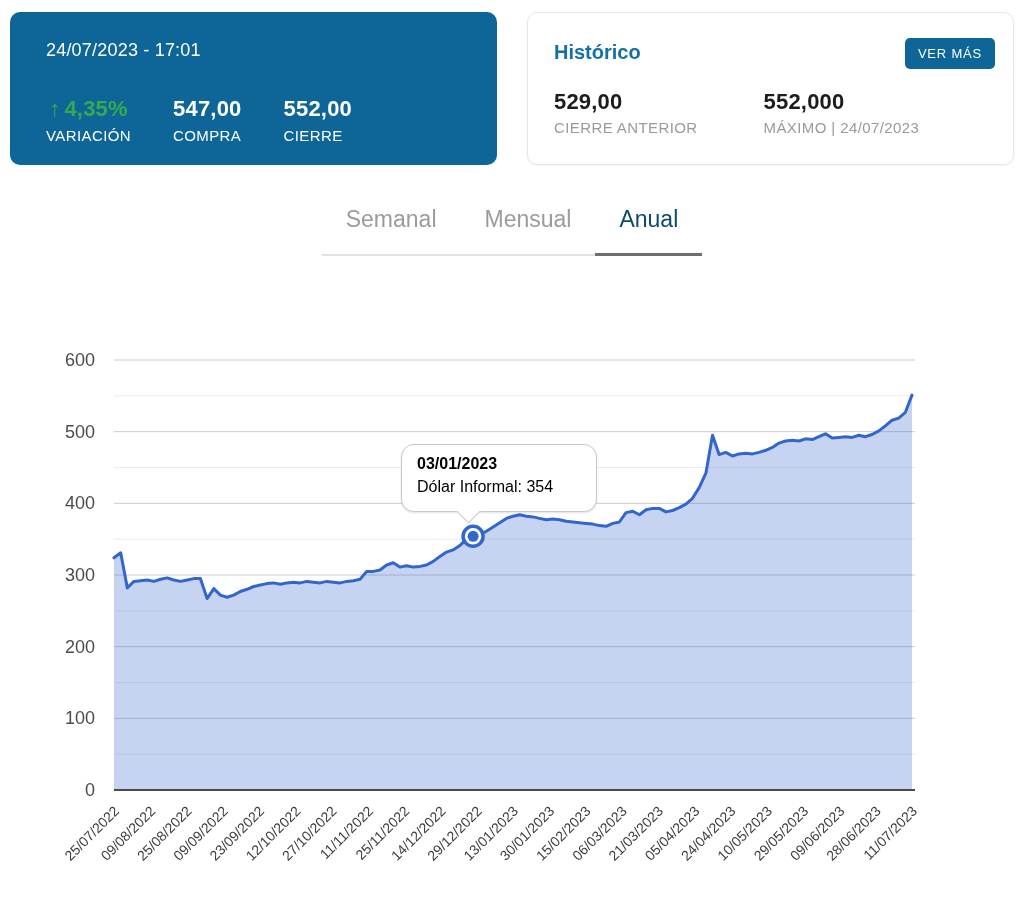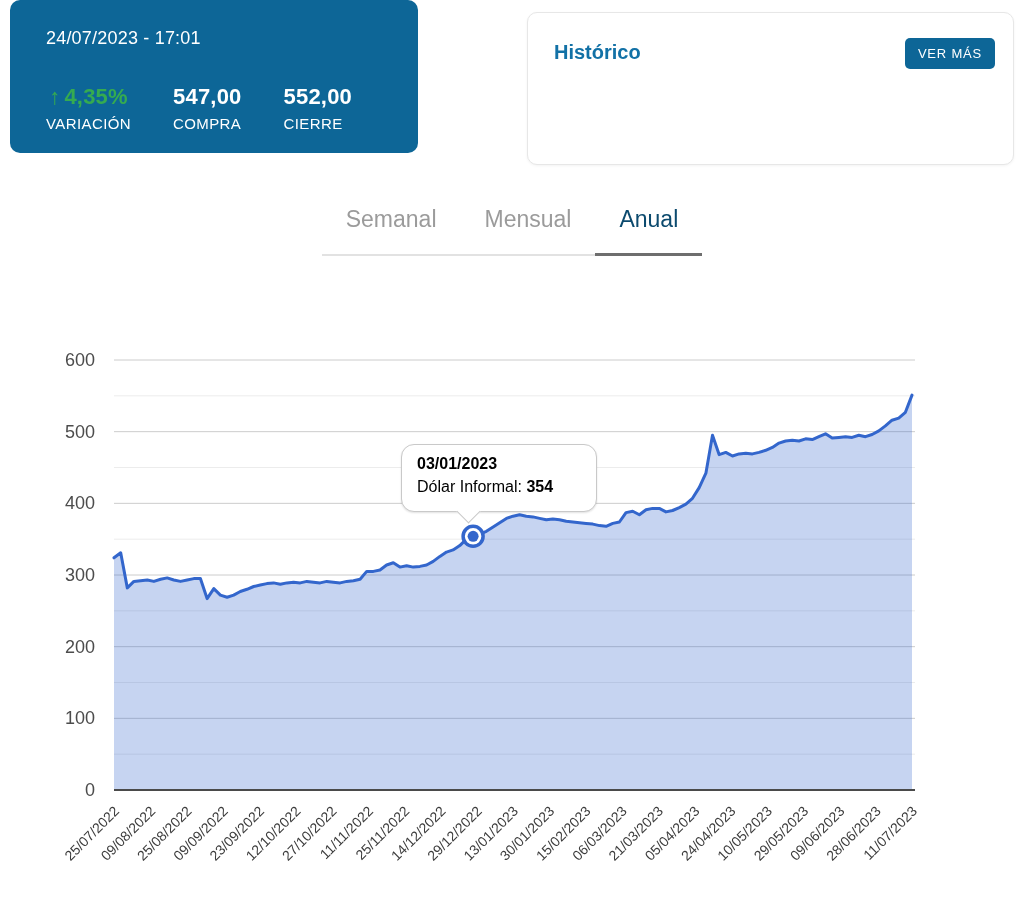--- a/index.html
+++ b/index.html
@@ -1,20 +1,20 @@
 <!DOCTYPE html>
 <html><head>
 <meta charset="utf-8">
 <style>
   html,body { margin:0; padding:0; background:#ffffff; }
   body { font-family:"Liberation Sans", sans-serif; }
   .page { position:relative; width:1024px; height:909px; background:#fff; overflow:hidden; }
 
   
-  .card-blue { position:absolute; left:10px; top:0; width:408px; height:153px;
+  .card-blue { position:absolute; left:10px; top:12px; width:487px; height:153px;
                background:#0d6697; border-radius:10px; color:#fff; box-sizing:border-box;padding-left:36px; }
   .card-date { position:absolute; left:36px; top:28px; font-size:18px; letter-spacing:.2px; }
   .bc-stats  { position:absolute; left:36px; top:84px; display:flex; }
   .stat      { margin-right:42px; }
   .stat-value{ font-size:22px; font-weight:bold; letter-spacing:.2px; white-space:nowrap;text-align:center; }
   .stat-label{ font-size:15px; margin-top:5px; letter-spacing:.4px; white-space:nowrap; }
   .green     { color:#35ab50; }
   .arrow-up  { font-weight:bold; margin-right:4px; }
 
   
@@ -41,21 +41,21 @@
 
   
   .tooltip { position:absolute; left:401px; top:444px; width:196px; height:68px; box-sizing:border-box;
              background:#fff; border:1px solid #c9c9c9; border-radius:13px; padding:10px 15px;
              box-shadow:0 1px 2px rgba(0,0,0,.12); z-index:5; }
   .tooltip::after { content:""; position:absolute; left:58px; bottom:-9px; width:16px; height:16px;
              background:#fff; border-right:1px solid #c9c9c9; border-bottom:1px solid #c9c9c9;
              transform:rotate(45deg); }
   .tt-date { font-size:16px; font-weight:bold; color:#000; }
   .tt-line { font-size:16px; color:#000; margin-top:5px; }
-  .tt-line b { font-weight:bold; }
+  .tt-line b { font-weight:normal; }
 </style>
 </head>
 <body>
 
 <div class="page">
 
   <div class="card-blue">
     <div class="card-date">24/07/2023 - 17:01</div>
     <div class="bc-stats">
       <div class="stat">
@@ -69,20 +69,30 @@
       <div class="stat">
         <div class="stat-value">552,00</div>
         <div class="stat-label">CIERRE</div>
       </div>
     </div>
   </div>
 
   <div class="card-white">
     <div class="hist-title">Histórico</div>
     <button class="ver-mas">VER MÁS</button>
+    <div class="wc-stats">
+      <div class="stat">
+        <div class="dark-val">529,00</div>
+        <div class="gray-lbl">CIERRE ANTERIOR</div>
+      </div>
+      <div class="stat">
+        <div class="dark-val">552,000</div>
+        <div class="gray-lbl"><span>MÁXIMO</span> <span>|</span> <span>24/07/2023</span></div>
+      </div>
+    </div>
   </div>
 
   <div class="tabs" id="tabs">
       <div class="tab">Semanal</div>
       <div class="tab">Mensual</div>
       <div class="tab active">Anual</div>
     </div>
 
   <div class="chart-wrap">
     <svg id="chart-svg" width="1024" height="579" viewBox="0 0 1024 579">

